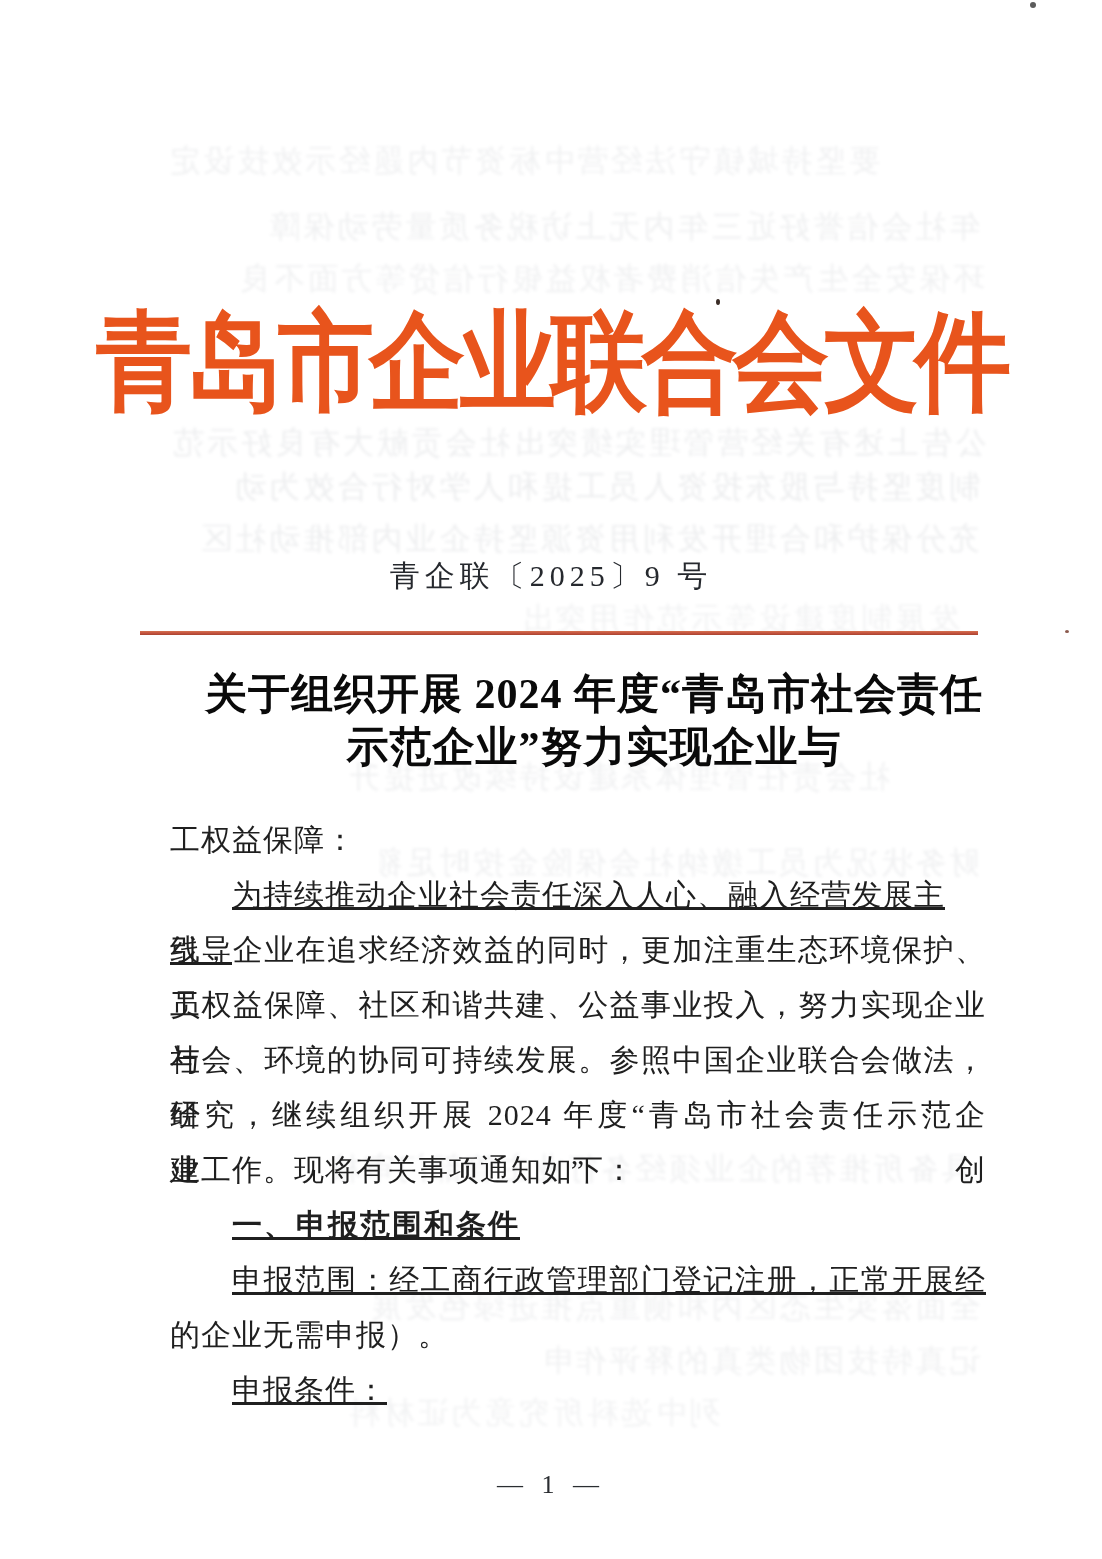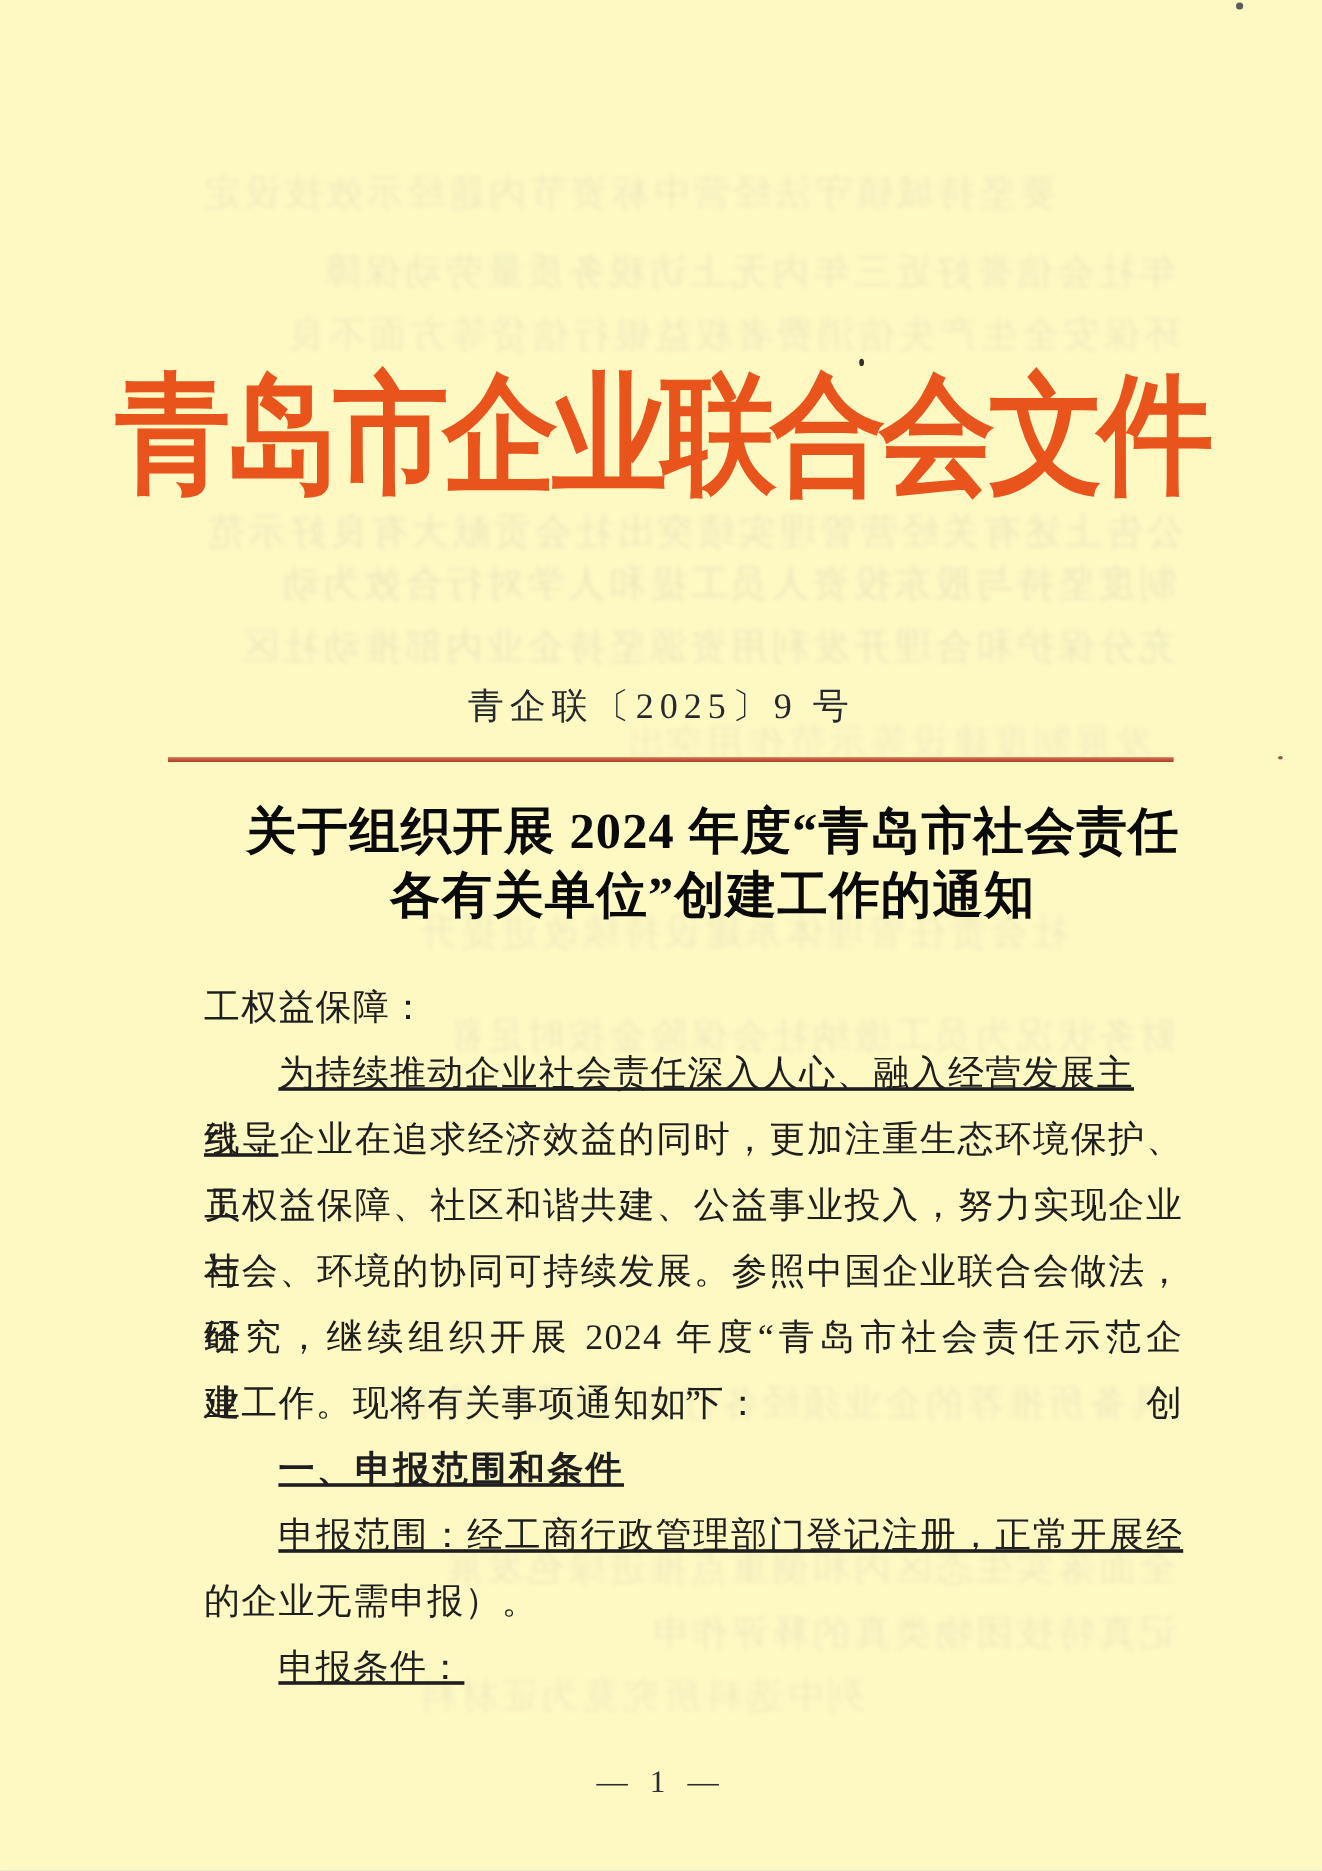--- a/index.html
+++ b/index.html
@@ -1,20 +1,20 @@
 <!DOCTYPE html>
 <html style="--accent: #e8541c; --rule: #c4523e; --ink: #1f1f1f;"><head>
 <meta charset="utf-8">
 <style>
   html,body { margin:0; padding:0; background:#e9e9e9; }
   .page {
     position:relative;
     width:1102px; height:1559px;
     margin:0 auto;
-    background:#fef9c3;
+    background:#ffffff;
     overflow:hidden;
     font-family:"Liberation Serif","DejaVu Serif",serif;
     box-shadow:0 0 6px rgba(0,0,0,.18);
   }
   
   .ghost-layer { position:absolute; inset:0; z-index:0; }
   .ghost {
     position:absolute;
     white-space:nowrap;
     overflow:hidden;
@@ -37,21 +37,21 @@
     color:var(--accent,#e8541c);
     font-weight:bold;
     font-size:96px;
     line-height:112px;
     letter-spacing:-5px;
     transform:scaleY(1.13);
     transform-origin:center top;
     white-space:nowrap;
   }
   .doc-number {
-    position:absolute; top:568px; left:0; width:100%;
+    position:absolute; top:556px; left:0; width:100%;
     text-align:center;
     font-size:30px;
     letter-spacing:5px;
     color:#26292e;
   }
   .red-rule {
     position:absolute; top:631px; left:140px;
     width:838px; height:4px;
     background:linear-gradient(to bottom,#d4714f 0%, var(--rule,#c4523e) 55%, #a8432f 100%);
   }
@@ -107,21 +107,21 @@
   <div class="content">
 
     <div class="letterhead">青岛市企业联合会文件</div>
 
     <div class="doc-number">青企联〔2025〕9 号</div>
 
     <div class="red-rule"></div>
 
     <h1 class="doc-title">
       <span>关于组织开展 2024 年度“青岛市社会责任</span><br>
-      <span>各有关单位”创建工作的通知</span>
+      <span>示范企业”努力实现企业与</span>
     </h1>
 
     <div class="body-text">
         <div class="line">工权益保障：</div>
         <div class="line indent">为持续推动企业社会责任深入人心、融入经营发展主线，</div>
         <div class="line fill">引导企业在追求经济效益的同时，更加注重生态环境保护、员</div>
         <div class="line fill">工权益保障、社区和谐共建、公益事业投入，努力实现企业与</div>
         <div class="line fill">社会、环境的协同可持续发展。参照中国企业联合会做法，经</div>
         <div class="line fill">研究，继续组织开展 2024 年度“青岛市社会责任示范企业”创</div>
         <div class="line">建工作。现将有关事项通知如下：</div>

